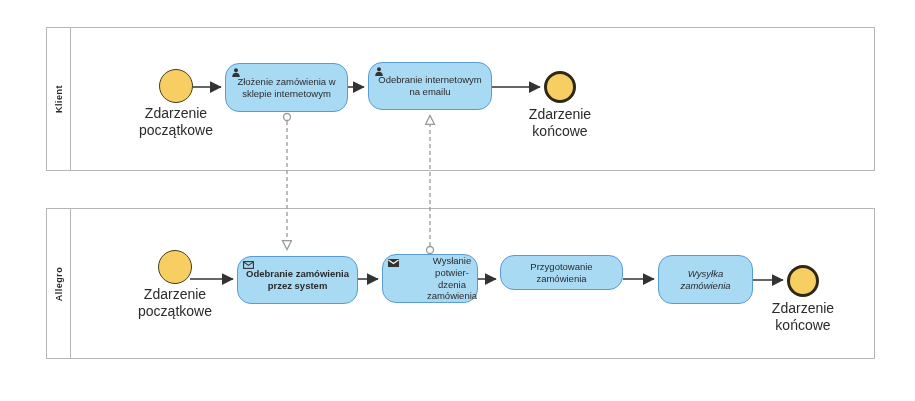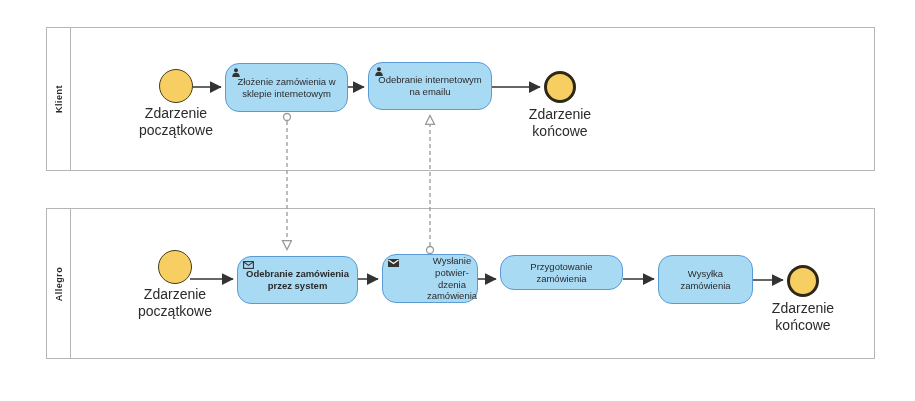--- a/index.html
+++ b/index.html
@@ -170,20 +170,20 @@
       </svg>
     </span>
     <div class="task-label">Wysłanie potwier-
 dzenia zamówienia</div>
   </div>
 
   <div class="task" style="left:500px; top:255px; width:123px; height:35px;">
     <div class="task-label">Przygotowanie zamówienia</div>
   </div>
 
-  <div class="task" style="left:658px; top:255px; width:95px; height:49px;">
+  <div class="task" style="left:658px; top:255px; width:95px; height:49px;font-style:italic;">
     <div class="task-label">Wysyłka zamówienia</div>
   </div>
 
   <div class="event end" style="left:787px; top:265px; width:32px; height:32px;"></div>
   <div class="event-label" style="left:763px; top:300px;">Zdarzenie końcowe</div>
 
 </div>
 
 </body></html>

